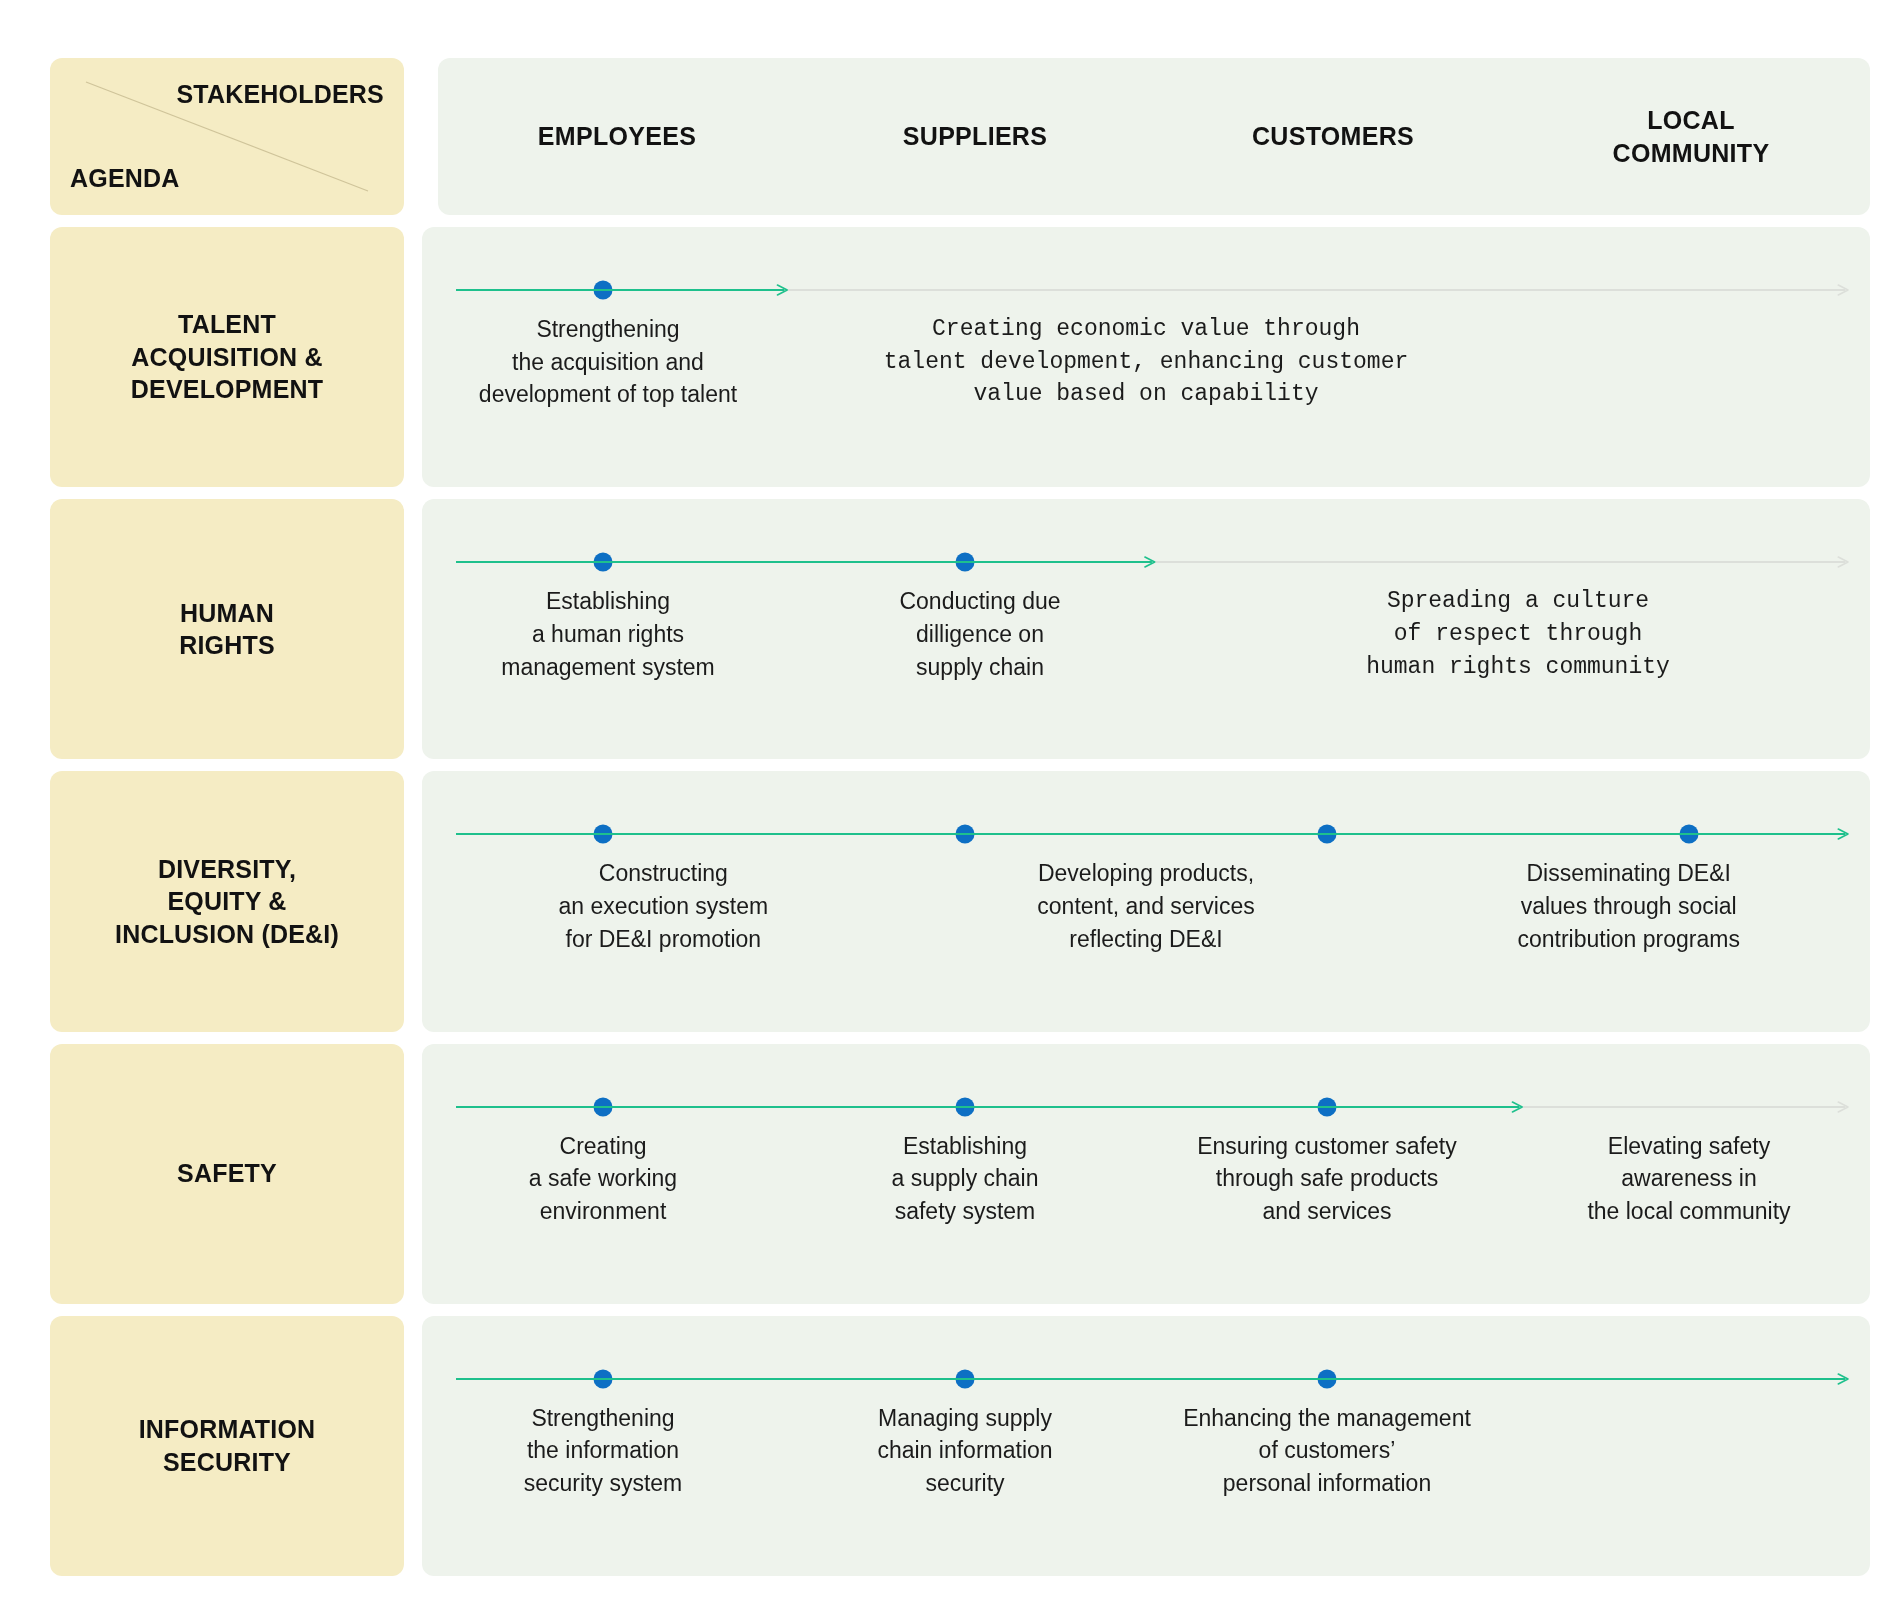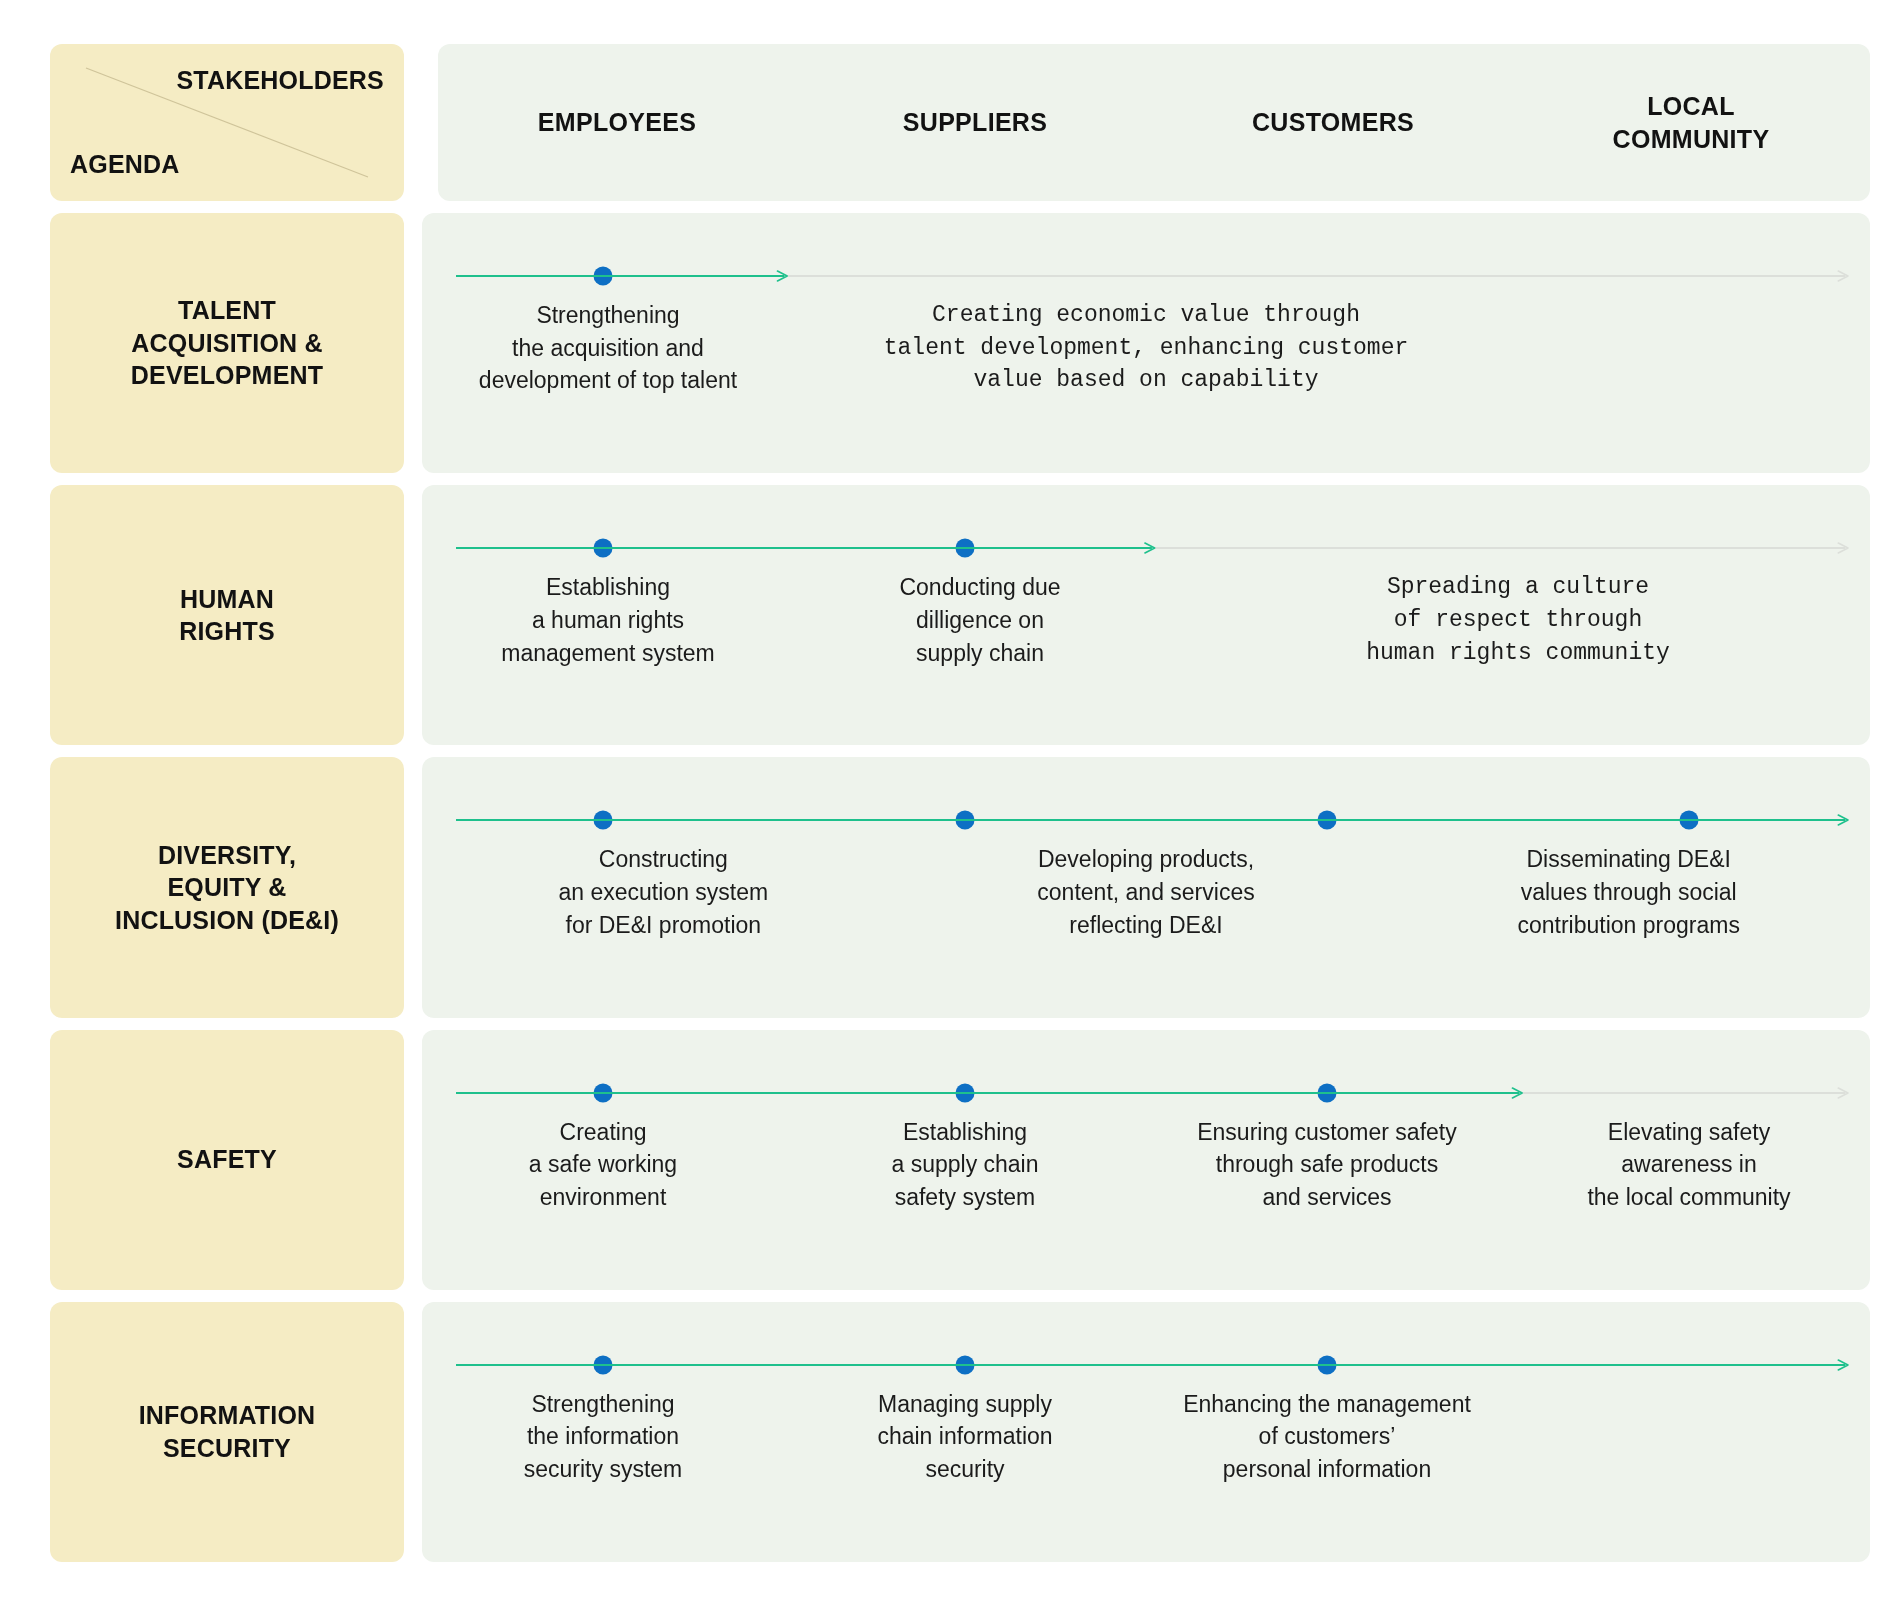--- a/index.html
+++ b/index.html
@@ -12,21 +12,21 @@
     position: relative;
     width: 1892px; height: 1604px;
     background: #ffffff;
     border-radius: 22px;
     overflow: hidden;
   }
 
   
   .matrix {
     position: absolute;
-    left: 50px; top: 44px;
+    left: 50px; top: 58px;
     width: 1820px; height: 1518px;
     display: flex;
     flex-direction: column;
     gap: 12px;
   }
   .row {
     display: flex;
     gap: 18px;
     width: 100%;
   }

